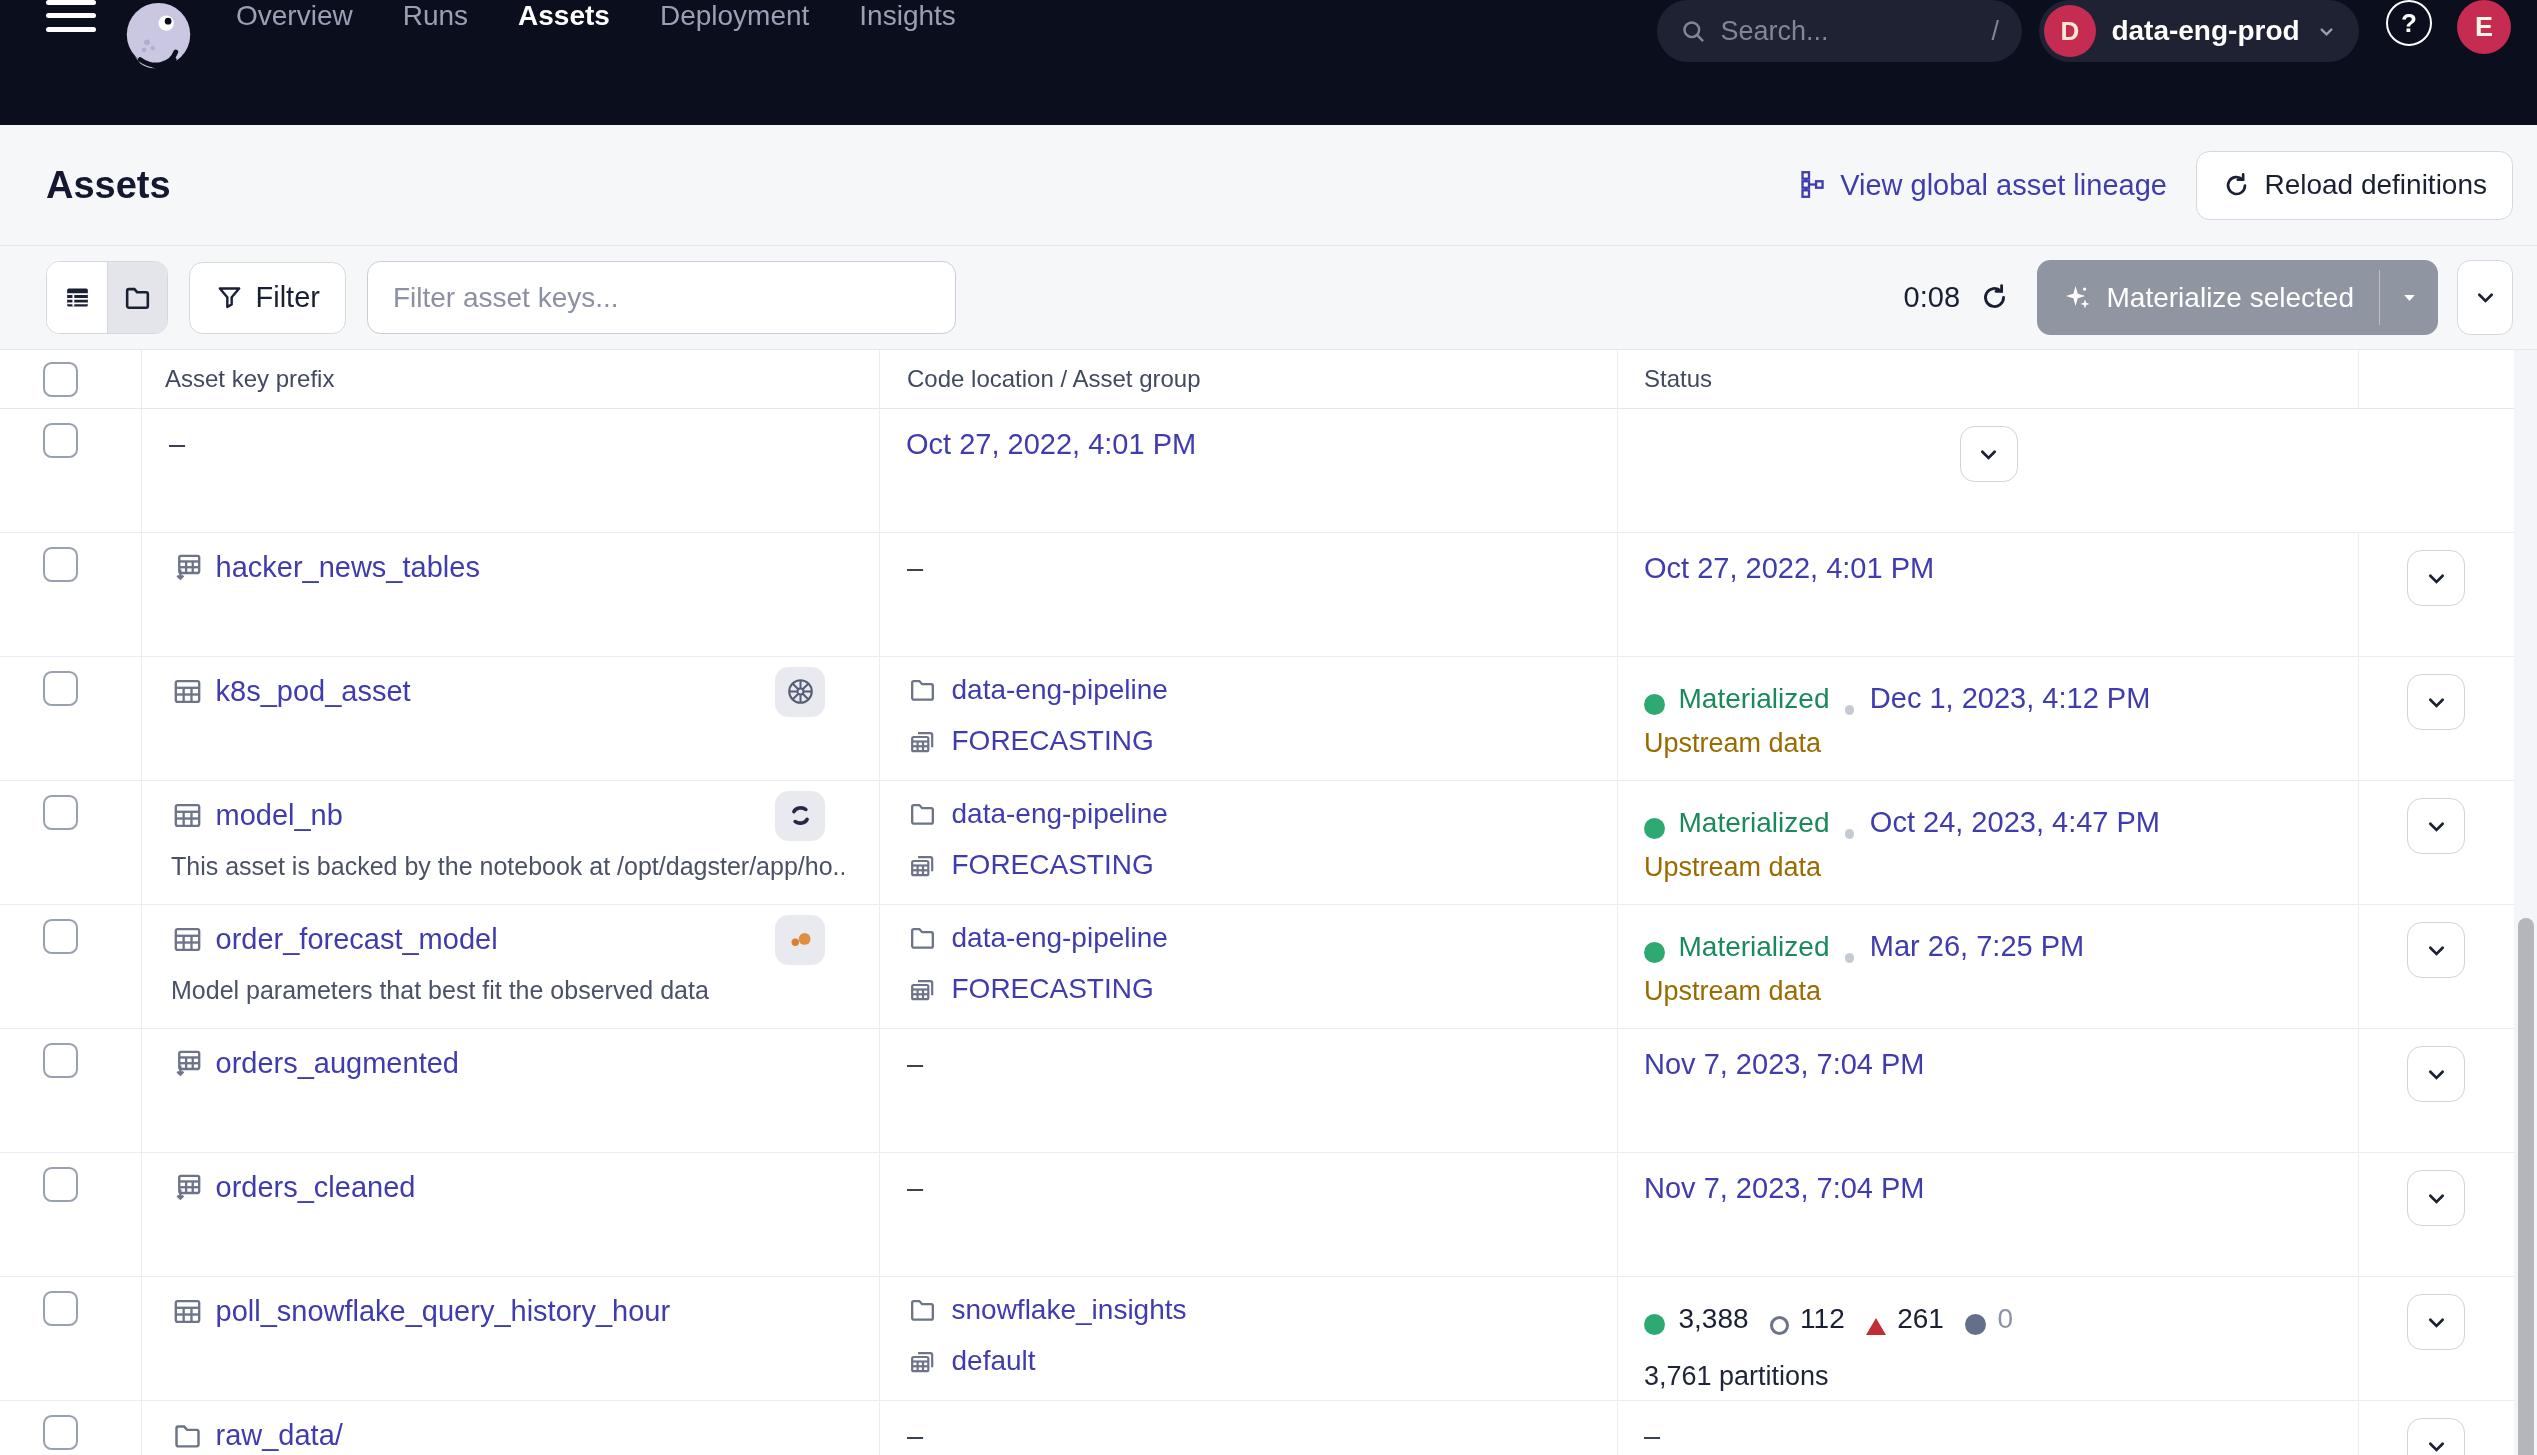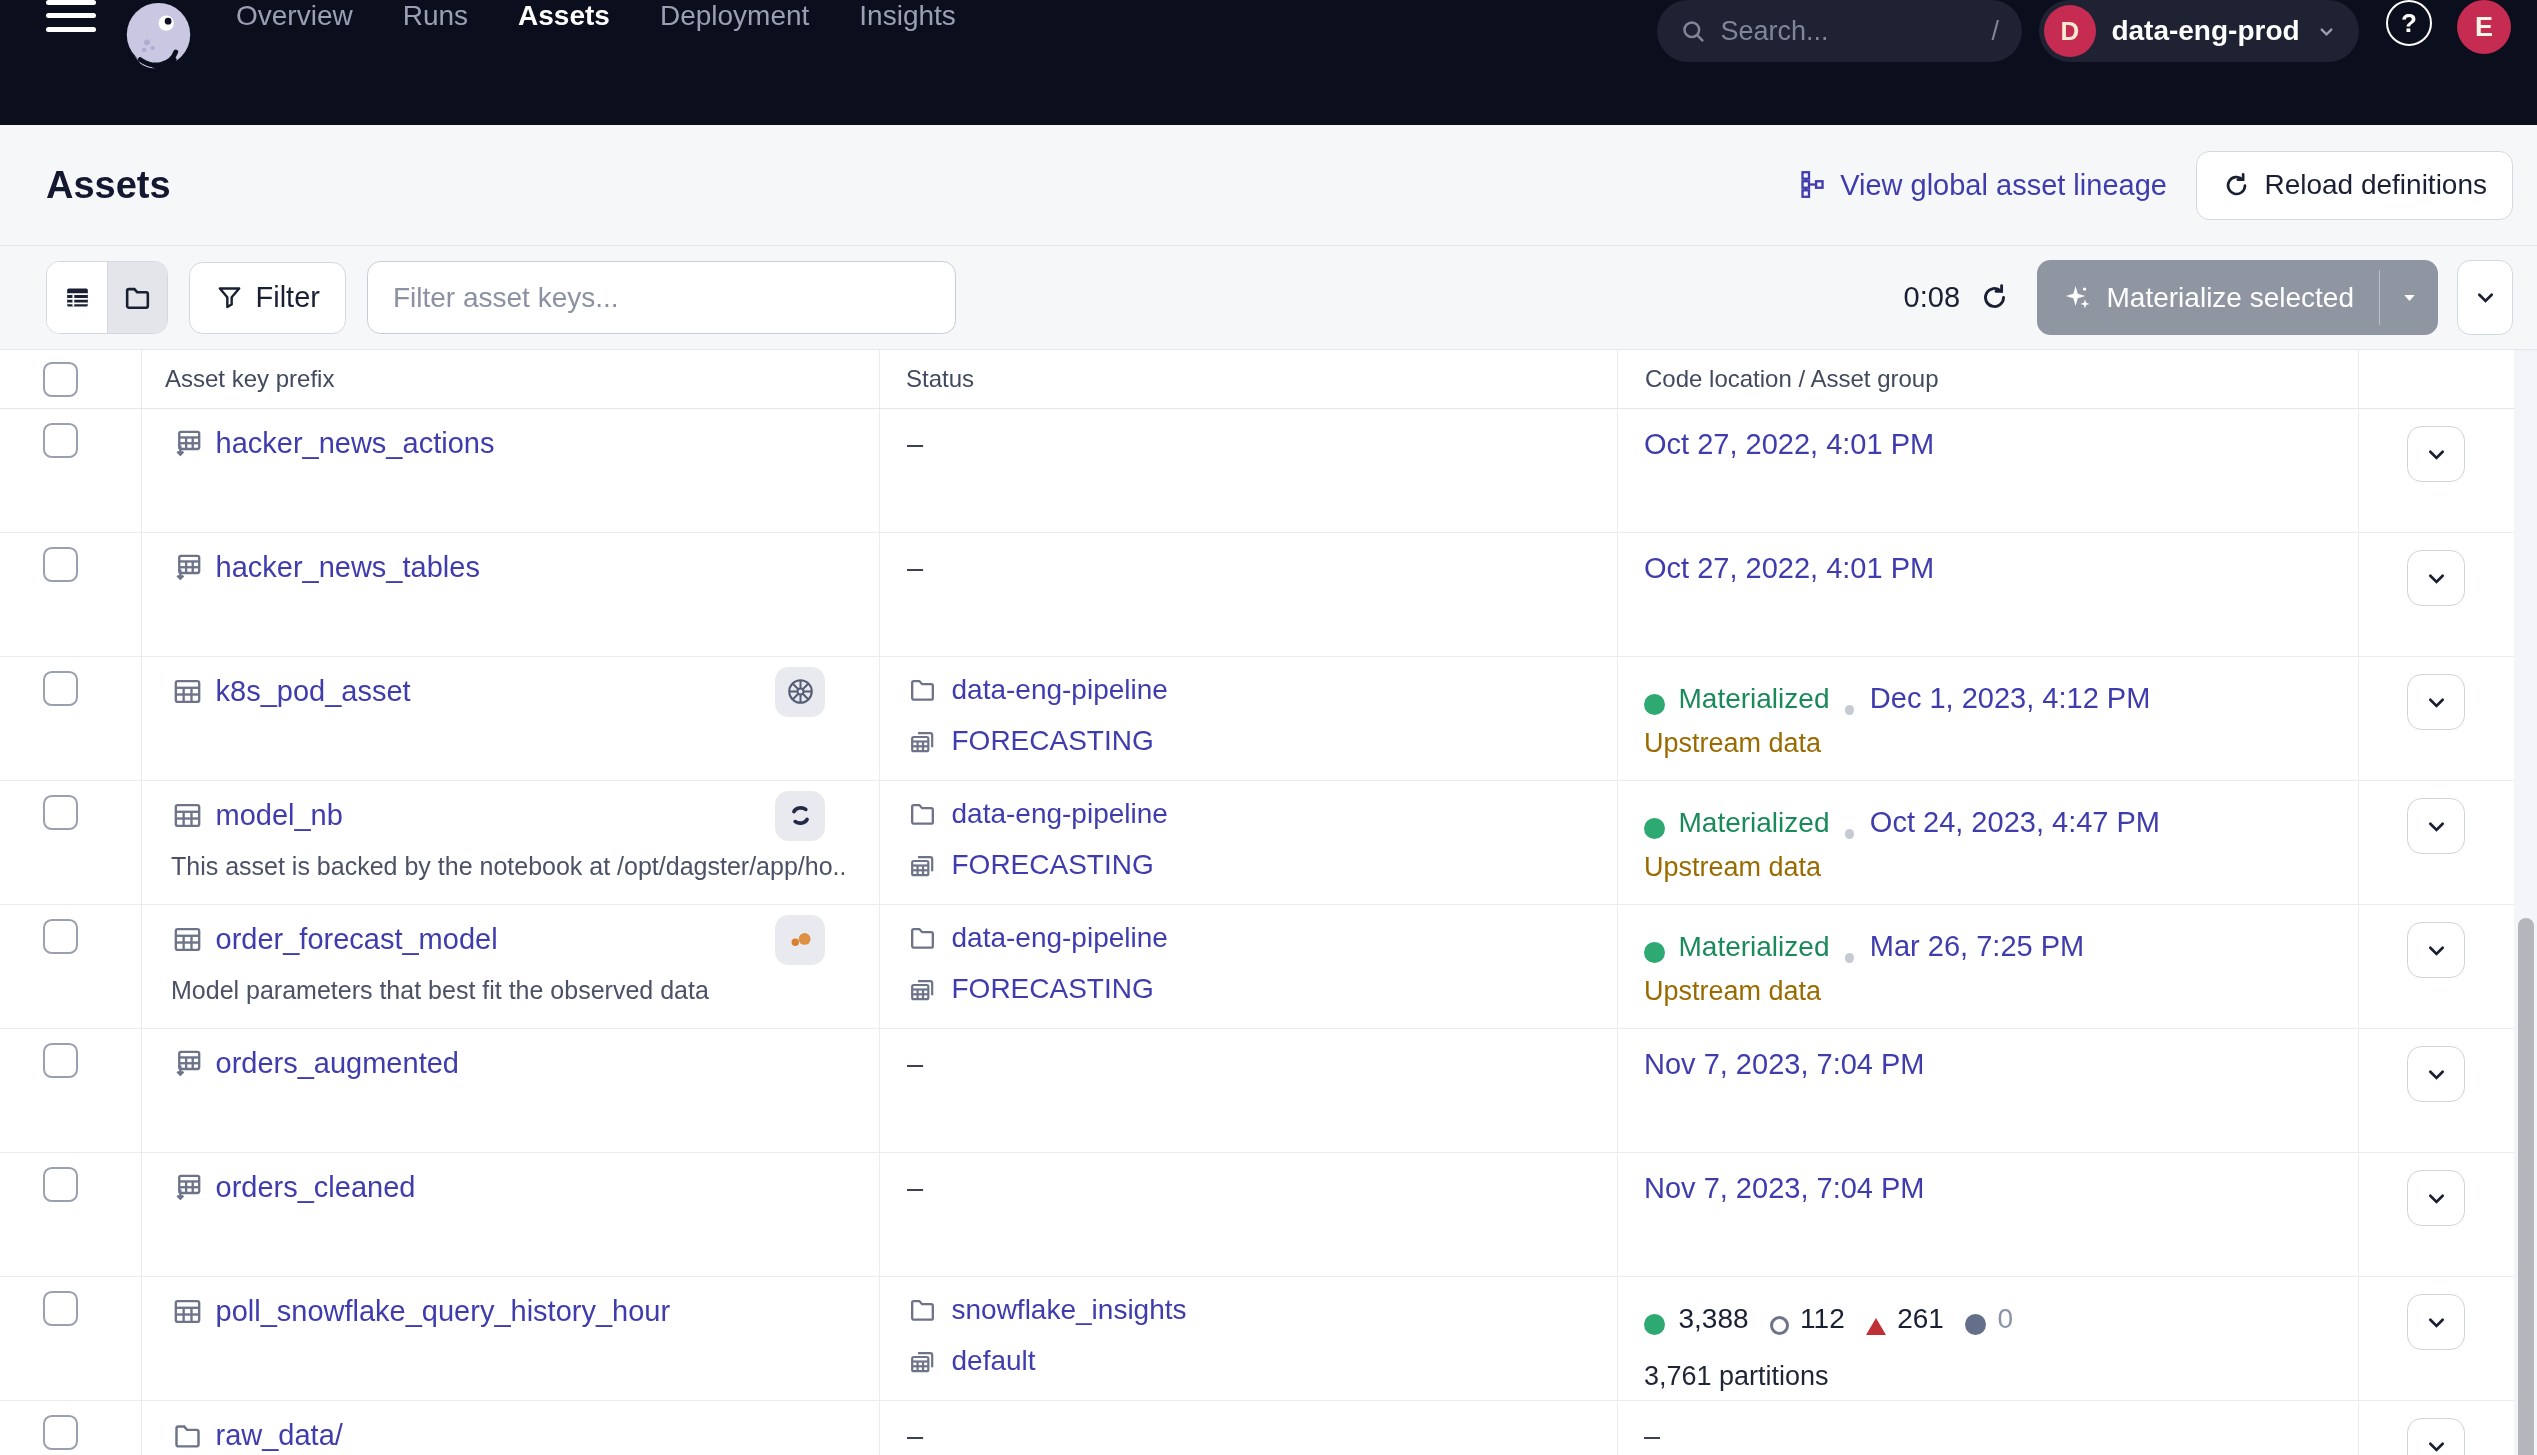--- a/index.html
+++ b/index.html
@@ -238,48 +238,30 @@
         </svg>
     </button>
   </div>
 
   <div class="tablewrap">
     <div class="thead">
       <div class="td td-check">
           <span class="checkbox"></span>
         </div>
       <div class="td th-label" style="padding-left:23px;">Asset key prefix</div>
+      <div class="td th-label" style="padding-left:27px;">Code location / Asset group</div>
       <div class="td th-label" style="padding-left:26px;">Status</div>
-      <div class="td th-label" style="padding-left:27px;">Code location / Asset group</div>
       <div class="td td-action"></div>
     </div>
     <div id="rows">
         <div class="trow">
     <div class="td td-check">
             <span class="checkbox"></span>
           </div>
 
-    <div class="td td-asset">
-      <div class="line1">
-        <span class="aicon">
-          <svg width="33" height="33" viewBox="0 0 24 24" fill="none" stroke="#6d7489" stroke-width="1.7">
-            <rect x="6" y="3.5" width="14.5" height="12.5" rx="1.2"></rect>
-            <line x1="6" y1="7.6" x2="20.5" y2="7.6"></line>
-                  <line x1="6" y1="11.8" x2="20.5" y2="11.8"></line>
-            <line x1="11" y1="7.6" x2="11" y2="16"></line>
-                  <line x1="15.8" y1="7.6" x2="15.8" y2="16"></line>
-            <path d="M6.8 13.5 V20 M4.6 17.9 L6.8 20.1 L9 17.9"></path>
-          </svg>
-        </span>
-
-        <a class="alink">hacker_news_actions</a>
-
-      </div>
-
-    </div>
 
     <div class="td td-loc">
       
       <span class="dash">–</span>
     </div>
 
     <div class="td td-status">
       <a class="slink" style="line-height:46px;">Oct 27, 2022, 4:01 PM</a>
 
       

